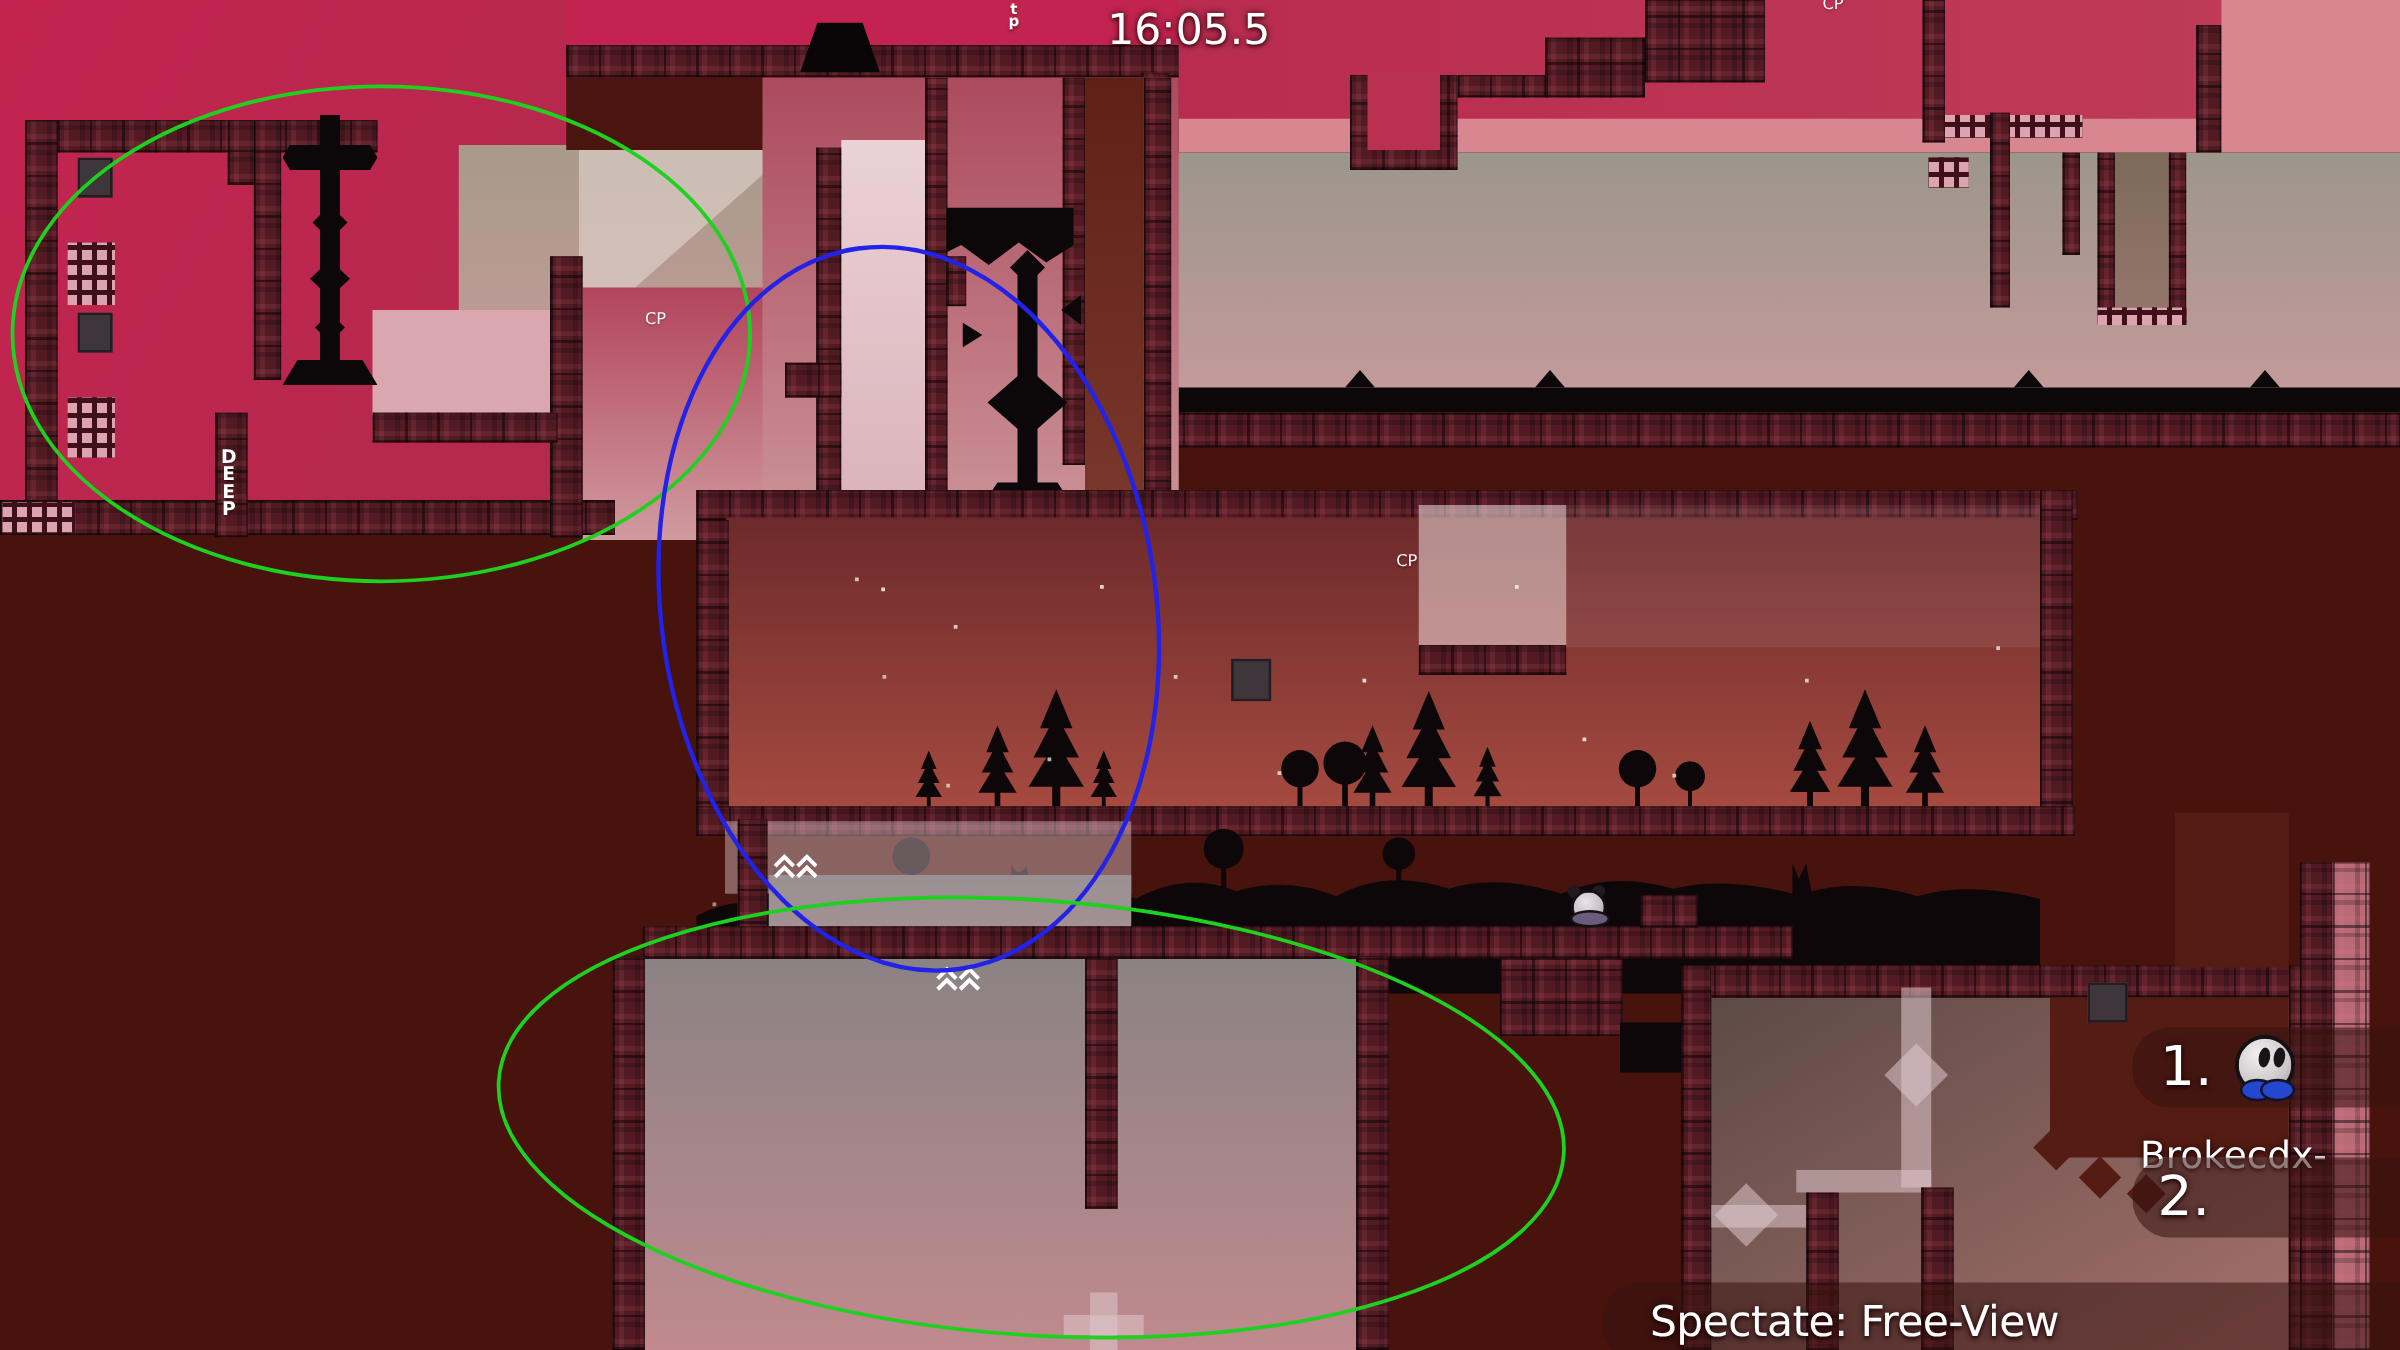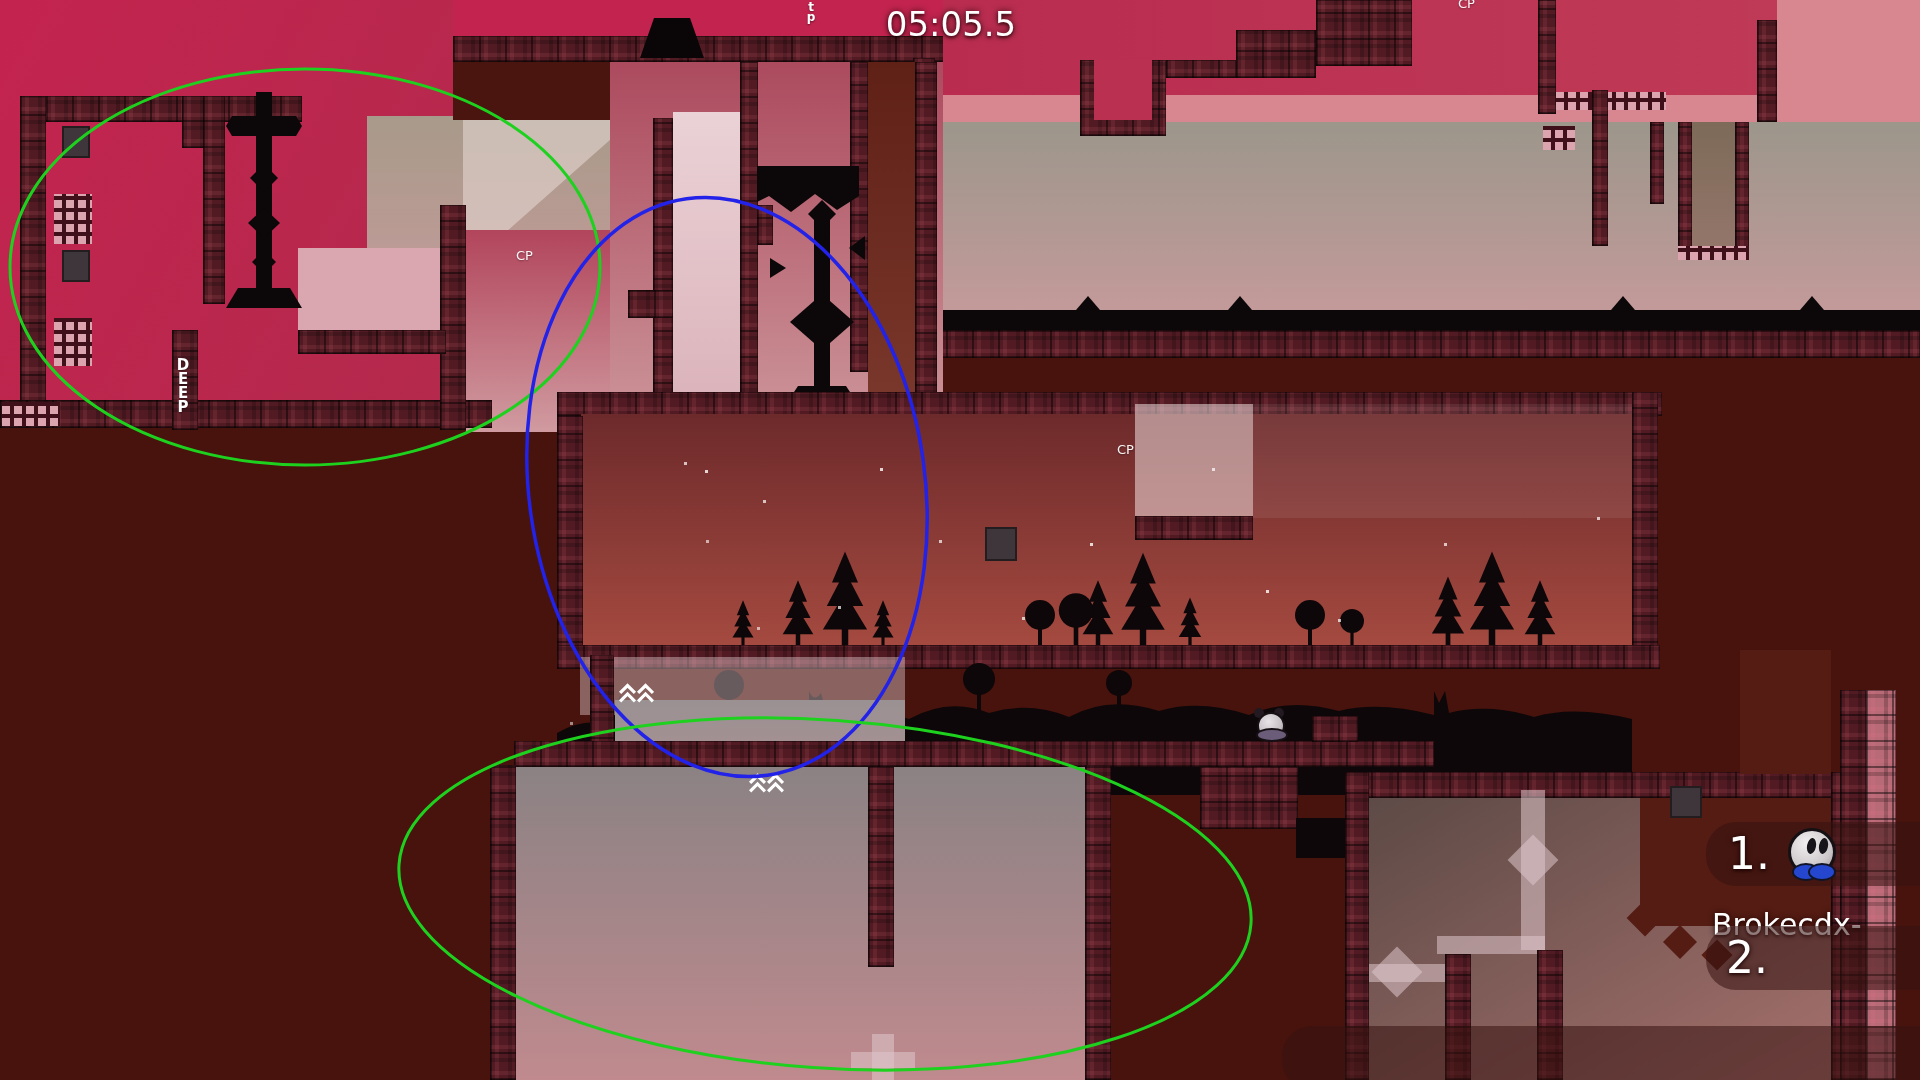--- a/index.html
+++ b/index.html
@@ -236,30 +236,31 @@
   <div class="t" style="left:1537px;top:950px;width:26px;height:130px"></div>
   <div class="t" style="left:1840px;top:690px;width:26px;height:390px"></div>
   <div class="t lt" style="left:1866px;top:690px;width:30px;height:390px"></div>
 
   <svg class="abs" style="left:0;top:0;pointer-events:none" width="1920" height="1080" viewBox="0 0 1920 1080" fill="none">
     <ellipse cx="305" cy="267" rx="295" ry="198" stroke="#1fd11f" stroke-width="3"></ellipse>
     <ellipse cx="727" cy="487" rx="198" ry="291" stroke="#2222e8" stroke-width="3.5" transform="rotate(-8 727 487)"></ellipse>
     <ellipse cx="825" cy="894" rx="427" ry="174" stroke="#1fd11f" stroke-width="3" transform="rotate(4 825 894)"></ellipse>
   </svg>
 
-  <div class="abs hudtext" style="left:951px;top:4px;transform:translateX(-50%);font-size:34px;font-weight:500">05:05.5</div>
+  <div class="abs hudtext" style="left:951px;top:4px;transform:translateX(-50%);font-size:34px;font-weight:500">16:05.5</div>
 
   <div class="panel" style="left:1706px;top:822px;width:234px;height:64px"></div>
   <div class="abs hudtext" style="left:1728px;top:828px;font-size:44px">1.</div>
   <div class="abs" style="left:1786px;top:826px;width:48px;height:54px">
     <span class="tee-b"></span>
     <span class="tee-e" style="left:21px"></span>
     <span class="tee-e" style="left:33px"></span>
     <span class="tee-f" style="left:6px"></span>
     <span class="tee-f" style="left:22px"></span>
   </div>
   <div class="abs hudtext" style="left:1712px;top:907px;font-size:30px">Brokecdx-</div>
   <div class="panel" style="left:1706px;top:926px;width:234px;height:64px"></div>
   <div class="abs hudtext" style="left:1726px;top:932px;font-size:44px">2.</div>
 
   <div class="panel" style="left:1282px;top:1026px;width:658px;height:64px"></div>
+  <div class="abs hudtext" style="left:1320px;top:1038px;font-size:34px;letter-spacing:-0.5px">Spectate: Free-View</div>
 
 </div>
 
 </body></html>

